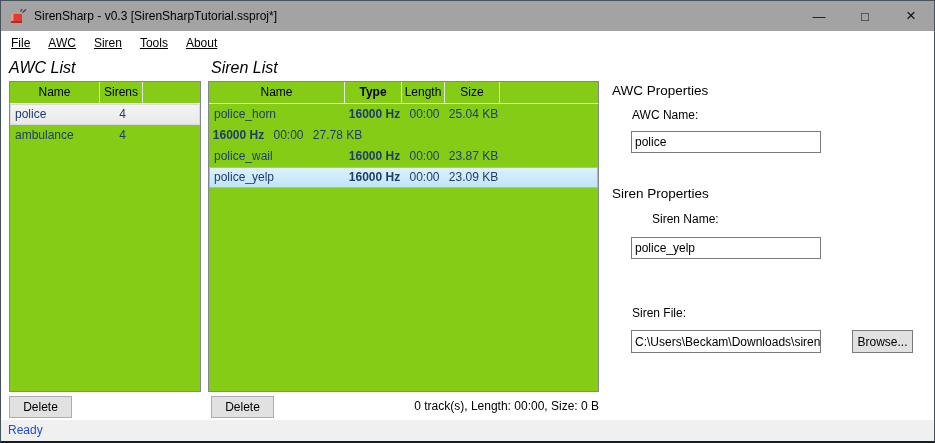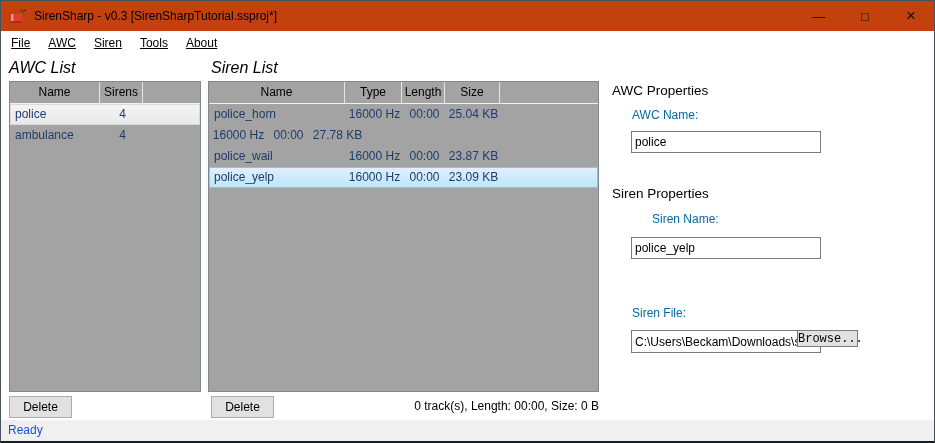--- a/index.html
+++ b/index.html
@@ -3,53 +3,53 @@
 <meta charset="utf-8">
 <style>
   html,body{margin:0;padding:0;background:#d0d0d0;}
   *{box-sizing:border-box;}
   .window{
     position:relative;width:935px;height:443px;background:#ffffff;
     border:1px solid #46525c;border-bottom:2px solid #141c24;
     font-family:"Liberation Sans",sans-serif;color:#000;overflow:hidden;
   }
   
-  .titlebar{position:absolute;top:0;left:0;right:0;height:30px;background:#c2410c;display:flex;align-items:center;}
+  .titlebar{position:absolute;top:0;left:0;right:0;height:30px;background:#a3a3a3;display:flex;align-items:center;}
   .app-icon{margin-left:9px;width:18px;height:16px;flex:0 0 auto;}
   .title-text{margin-left:6px;font-size:12px;color:#000;}
   .win-controls{position:absolute;right:0;top:0;height:30px;display:flex;}
   .win-btn{width:46px;height:30px;display:flex;align-items:center;justify-content:center;
     font-size:13px;color:#111;background:transparent;border:none;cursor:default;}
   .win-btn.close-btn{font-size:17px;}
   
   .menubar{position:absolute;top:30px;left:0;right:0;height:23px;background:#fff;display:flex;align-items:center;padding-left:1px;text-decoration:underline;}
   .menu-item{font-size:12px;padding:3px 9px;color:#000;}
   
   .section-label{position:absolute;font-size:16px;color:#000;font-style:italic;}
   
-  .listview{position:absolute;background:#a3a3a3;border:1px solid #828790;overflow:hidden;}
+  .listview{position:absolute;background:#84cc16;border:1px solid #828790;overflow:hidden;}
   .lv-header{display:flex;height:22px;border-bottom:1px solid #f0f0f0;}
   .hcell{font-size:12px;line-height:21px;text-align:center;border-right:1px solid #e5e5e5;color:#000;}
   .hcell.filler{flex:1;border-right:none;}
   .lv-row{display:flex;height:21px;border:1px solid transparent;align-items:center;}
   .lv-row .cell{font-size:12px;line-height:19px;color:#1e3c6e;white-space:nowrap;overflow:hidden;}
   .cell.name{padding-left:4px;text-align:left;}
   .cell.ctr{text-align:center;}
   .lv-row.sel-inactive{background:linear-gradient(#f4f4f4,#e9e9e9);border-color:#dadada;}
   .lv-row.sel-active{background:linear-gradient(#def1fc,#c0e4f8);border-color:#84c5ea;}
   
   .awc-c1{width:90px;} .awc-c2{width:43px;}
-  .sir-c1{width:136px;} .sir-c2{width:57px;} .sir-c3{width:43px;} .sir-c4{width:55px;}
+  .sir-c1{width:136px;} .sir-c2{width:57px;font-weight:bold;} .sir-c3{width:43px;} .sir-c4{width:55px;}
   
   .btn{position:absolute;font-family:"Liberation Sans",sans-serif;font-size:12px;color:#000;
     background:#e1e1e1;border:1px solid #adadad;padding:0;}
   .btn.browse{border-color:#7a7a7a;}
   
   .prop-heading{position:absolute;font-size:13.5px;color:#000;}
-  .prop-label{position:absolute;font-size:12px;color:#0369a1;}
+  .prop-label{position:absolute;font-size:12px;color:#000000;}
   .textbox{position:absolute;font-family:"Liberation Sans",sans-serif;font-size:12px;color:#000;
     border:1px solid #7a7a7a;background:#fff;padding:0 0 0 3px;}
   
   .inline-status{position:absolute;font-size:12px;color:#000;text-align:right;}
   .statusbar{position:absolute;left:0;right:0;bottom:0;height:21px;background:#f0f0f0;}
   .statusbar .status-text{font-size:12px;color:#1d4ed8;margin-left:7px;line-height:20px;display:inline-block;}
 </style>
 </head>
 <body>
 
@@ -138,19 +138,19 @@
   <div class="prop-heading" style="left:611px;top:82px;">AWC Properties</div>
   <div class="prop-label" style="left:631px;top:107px;">AWC Name:</div>
   <input class="textbox" style="left: 630px; top: 130px; width: 190px; height: 22px;" value="police">
 
   <div class="prop-heading" style="left:611px;top:185px;">Siren Properties</div>
   <div class="prop-label" style="left:631px;top:211px;margin-left:20px;">Siren Name:</div>
   <input class="textbox" style="left: 630px; top: 236px; width: 190px; height: 22px;" value="police_yelp">
 
   <div class="prop-label" style="left:631px;top:305px;">Siren File:</div>
   <input class="textbox" style="left: 630px; top: 329px; width: 190px; height: 23px;" value="C:\Users\Beckam\Downloads\sirens">
-  <button class="btn browse" style="left:796px;top:329px;width:61px;height:17px;font-family:Liberation Mono, monospace;">Browse...</button>
+  <button class="btn browse" style="left:851px;top:329px;width:61px;height:23px;">Browse...</button>
 
   <div class="statusbar">
     <span class="status-text">Ready</span>
   </div>
 
 </div>
 
 </body></html>

